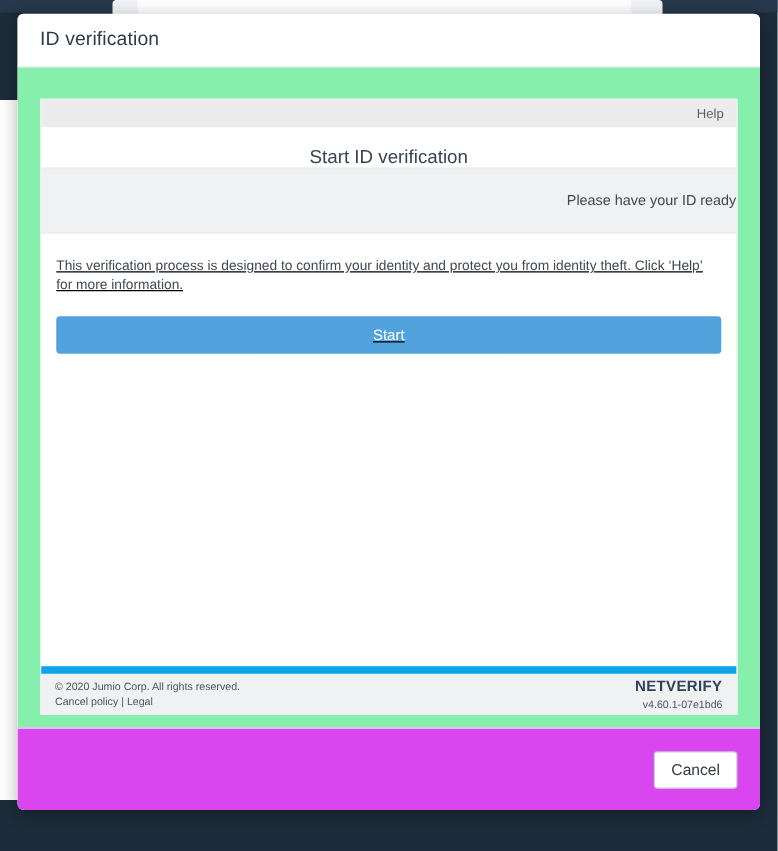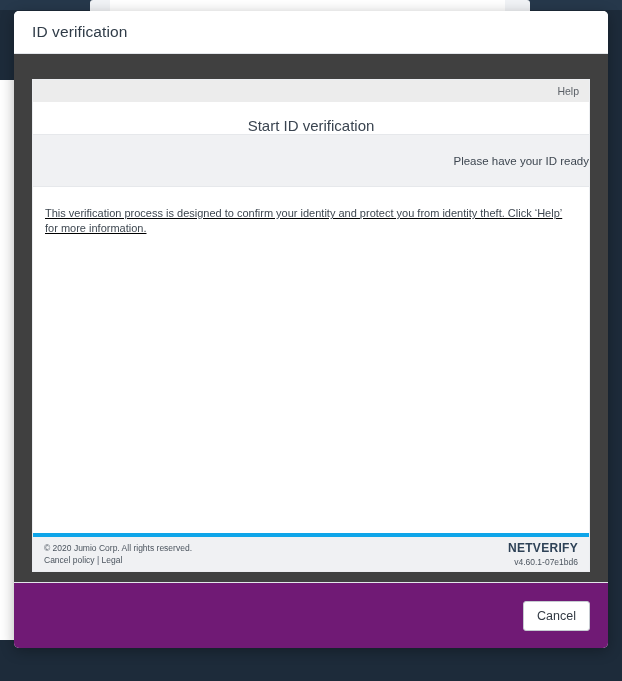--- a/index.html
+++ b/index.html
@@ -90,21 +90,21 @@
     background: #ffffff;
   }
   #modal-title {
     font-size: 15.5px;
     color: #2f3b47;
     letter-spacing: 0.1px;
   }
 
   #modal-body {
     flex: 1;
-    background: #404040;
+    background: #86efac;
     padding: 25px 18px 0 18px;
     box-sizing: border-box;
     overflow: hidden;
   }
 
   
   #widget {
     width: 100%;
     height: 493px;
     background: #ffffff;
@@ -175,21 +175,21 @@
     border: none;
     border-radius: 3px;
     color: #ffffff;
     font-size: 12px;
     font-family: "Liberation Sans", sans-serif;
     cursor: pointer;
   }
   #widget-footer {
     min-height: 38px;
     background: #f0f1f3;
-    border-top: 4px solid #0ea5e9;
+    border-top: 6px solid #0ea5e9;
     display: flex;
     align-items: center;
     justify-content: space-between;
     padding: 0 11px;
     box-sizing: border-box;
     gap: 20px;
   }
   .footer-left {
     display: flex;
     flex-direction: column;
@@ -221,21 +221,21 @@
     letter-spacing: 0.3px;
   }
   #footer-version {
     font-size: 8.5px;
     color: #4b545e;
   }
 
   #modal-footer {
     min-height: 66px;
     height: 66px;
-    background: #701a75;
+    background: #d946ef;
     border-top: 1px solid #e3e6ea;
     display: flex;
     align-items: center;
     justify-content: flex-end;
     padding: 16px 18px;
     box-sizing: border-box;
   }
   #cancel-button {
     min-width: 62px;
     height: 30px;
@@ -277,20 +277,21 @@
       <div id="widget-heading-row">
         <span id="widget-heading">Start ID verification</span>
       </div>
 
       <div id="widget-subbar">
         <span id="widget-subheading">Please have your ID ready</span>
       </div>
 
       <div id="widget-content">
         <p id="widget-paragraph">This verification process is designed to confirm your identity and protect you from identity theft. Click ‘Help’ for more information.</p>
+        <button id="start-button">Start</button>
       </div>
 
       <div id="widget-footer">
         <div class="footer-left">
           <span class="footer-text">© 2020 Jumio Corp. All rights reserved.</span>
           <span class="footer-links">
             <a>Cancel policy</a><span> | </span><a>Legal</a>
           </span>
         </div>
         <div class="footer-right">

